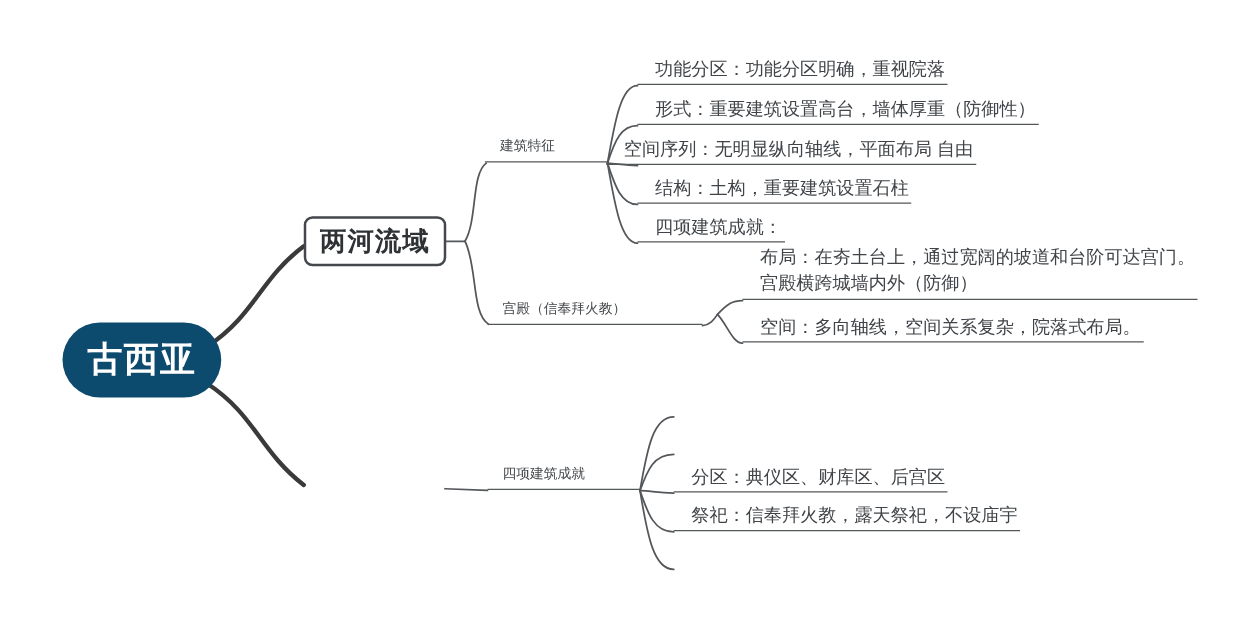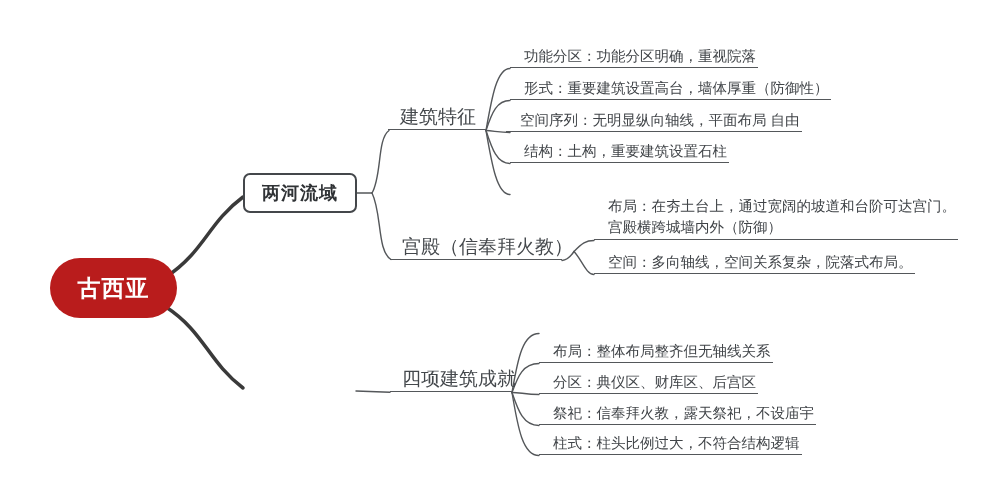--- a/index.html
+++ b/index.html
@@ -2,51 +2,51 @@
 <html><head>
 <meta charset="utf-8">
 <style>
   html,body{margin:0;padding:0;background:#ffffff;}
   body{font-family:"Liberation Sans","DejaVu Sans",sans-serif;}
   #canvas{position:relative;width:1003px;height:500px;background:#ffffff;overflow:hidden;}
   #wires{position:absolute;left:0;top:0;width:1003px;height:500px;}
 
   .root-node{
     position:absolute;left:50px;top:258px;width:127px;height:60px;
-    background:#b91c1c;border-radius:30px;
+    background:#0c4a6e;border-radius:30px;
     display:flex;align-items:center;justify-content:center;
-    color:#ffffff;font-size:23px;font-weight:bold;letter-spacing:1px;
+    color:#ffffff;font-size:28px;font-weight:bold;letter-spacing:1px;
   }
   .branch-box{
     position:absolute;background:#ffffff;border:2px solid #44474b;border-radius:7px;
     display:flex;align-items:center;justify-content:center;
-    color:#2f3235;font-size:18px;font-weight:bold;letter-spacing:1px;
+    color:#2f3235;font-size:21px;font-weight:bold;letter-spacing:1px;
     box-sizing:border-box;
   }
   .box-mesopotamia{left:243px;top:173px;width:114px;height:40px;}
   .box-iran{left:243px;top:369px;width:113px;height:43px;}
 
   .node3{
-    position:absolute;font-size:19px;line-height:22px;color:#44484c;
+    position:absolute;font-size:11px;line-height:22px;color:#44484c;
     padding:0 0 1px 12px;border-bottom:1.5px solid #54575a;
     white-space:nowrap;box-sizing:border-box;overflow:visible;
   }
   .n3-features{left:388px;top:106px;width:99px;}
   .n3-palace{left:390px;top:236px;width:172px;}
   .n3-persepolis{left:390px;top:368px;width:122px;}
 
   .leaf{
     position:absolute;font-size:14.5px;line-height:20px;color:#404448;
     padding:0 2px 1px 14px;border-bottom:1.5px solid #54575a;white-space:nowrap;
   }
   .leaf.two-line{white-space:pre;line-height:21px;}
 
   .g1-l0{left:510px;top:46px;}
   .g1-l1{left:510px;top:78px;}
-  .g1-l2{left:506px;top:110px;}
+  .g1-l2{left:485px;top:110px;}
   .g1-l3{left:510px;top:141px;}
   .g1-l4{left:510px;top:172px;}
 
   .g2-l0{left:594px;top:196px;}
   .g2-l1{left:594px;top:252px;}
 
   .g3-l0{left:539px;top:311px;}
   .g3-l1{left:539px;top:341px;}
   .g3-l2{left:539px;top:372px;}
   .g3-l3{left:539px;top:403px;}
@@ -99,23 +99,22 @@
   </div>
 
   <div class="node3 n3-features">建筑特征</div>
   <div class="node3 n3-palace">宫殿（信奉拜火教）</div>
   <div class="node3 n3-persepolis">四项建筑成就</div>
 
   <div class="leaf g1-l1">形式：重要建筑设置高台，墙体厚重（防御性）</div>
   <div class="leaf g1-l0">功能分区：功能分区明确，重视院落</div>
   <div class="leaf g1-l2">空间序列：无明显纵向轴线，平面布局 自由</div>
   <div class="leaf g1-l3">结构：土构，重要建筑设置石柱</div>
+  <div class="leaf g1-l4">四项建筑成就：</div>
 
   <div class="leaf two-line g2-l0">布局：在夯土台上，通过宽阔的坡道和台阶可达宫门。
 宫殿横跨城墙内外（防御）</div>
   <div class="leaf g2-l1">空间：多向轴线，空间关系复杂，院落式布局。</div>
 
-  <div class="leaf g3-l1">布局：整体布局整齐但无轴线关系</div>
   <div class="leaf g3-l2">分区：典仪区、财库区、后宫区</div>
   <div class="leaf g3-l3">祭祀：信奉拜火教，露天祭祀，不设庙宇</div>
-  <div class="leaf g3-l4">柱式：柱头比例过大，不符合结构逻辑</div>
 
 </div>
 
 </body></html>

